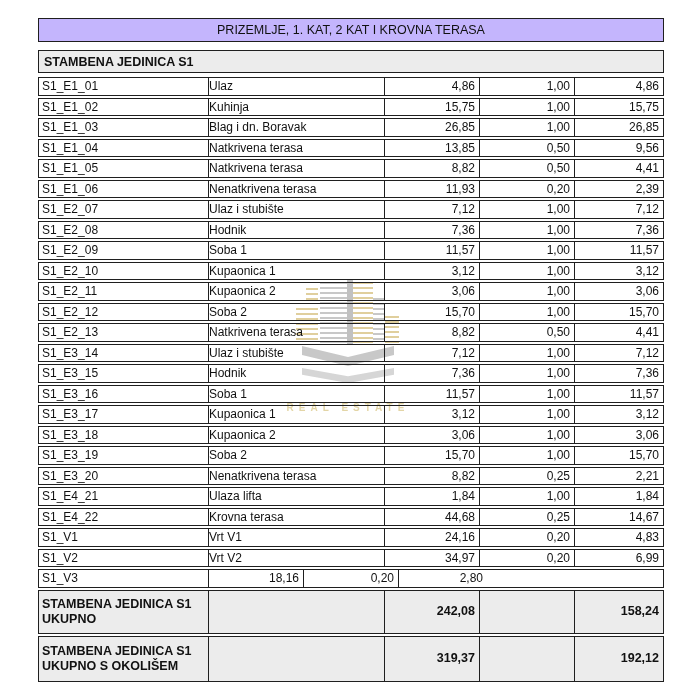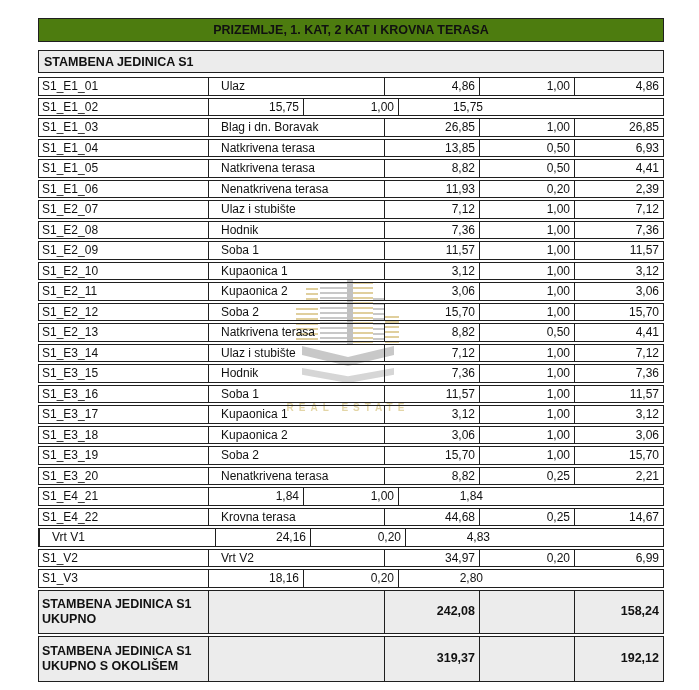--- a/index.html
+++ b/index.html
@@ -31,36 +31,36 @@
   .wm-ch2{top:88px;height:15px;background:#b5b5b5;}
   .wm-text{
     position:absolute;left:-6px;top:122px;width:124px;text-align:center;
     font-size:10px;font-weight:bold;letter-spacing:5px;color:#cdb45e;white-space:nowrap;
   }
 
   
   .tbl{position:absolute;left:38px;top:18px;width:626px;z-index:1;}
   .box{border:1px solid #1f1f1f;box-sizing:border-box;}
   .title{
-    height:24px;background:#4d7c0f;margin-bottom:8px;
+    height:24px;background:#c4b5fd;margin-bottom:8px;
     display:flex;align-items:center;justify-content:center;
-    font-size:12.5px;font-weight:bold;
+    font-size:12.5px;font-weight:normal;
   }
   .subtitle{
     height:23px;background:#ececec;margin-bottom:4px;
     display:flex;align-items:center;padding-left:5px;
     font-size:12.5px;font-weight:bold;
   }
   .row{
     height:18.5px;margin-bottom:2px;display:flex;align-items:center;
     font-size:12px;background:transparent;
   }
   .c{box-sizing:border-box;height:100%;line-height:16px;overflow:hidden;white-space:nowrap;}
   .c1{width:169px;padding-left:3px;}
-  .c2{width:176px;padding-left:12px;border-left:1px solid #1f1f1f;}
+  .c2{width:176px;padding-left:0;border-left:1px solid #1f1f1f;}
   .c3{width:95px;border-left:1px solid #1f1f1f;}
   .c4{width:95px;border-left:1px solid #1f1f1f;}
   .c5{width:89px;border-left:1px solid #1f1f1f;}
   .num{text-align:right;padding-right:4px;}
   .total{
     display:flex;background:#ececec;margin-bottom:2px;
     font-size:12.5px;font-weight:bold;
   }
   .total .c{display:flex;flex-direction:column;justify-content:center;line-height:15px;}
   .total .num{align-items:flex-end;}
@@ -99,39 +99,40 @@
   <div class="row box">
     <div class="c c1">S1_E1_01</div>
     <div class="c c2">Ulaz</div>
     <div class="c c3 num">4,86</div>
     <div class="c c4 num">1,00</div>
     <div class="c c5 num">4,86</div>
   </div>
 
   <div class="row box">
     <div class="c c1">S1_E1_02</div>
+    <div class="c c2">Kuhinja</div>
     <div class="c c3 num">15,75</div>
     <div class="c c4 num">1,00</div>
     <div class="c c5 num">15,75</div>
   </div>
 
   <div class="row box">
     <div class="c c1">S1_E1_03</div>
     <div class="c c2">Blag i dn. Boravak</div>
     <div class="c c3 num">26,85</div>
     <div class="c c4 num">1,00</div>
     <div class="c c5 num">26,85</div>
   </div>
 
   <div class="row box">
     <div class="c c1">S1_E1_04</div>
     <div class="c c2">Natkrivena terasa</div>
     <div class="c c3 num">13,85</div>
     <div class="c c4 num">0,50</div>
-    <div class="c c5 num">6,93</div>
+    <div class="c c5 num">9,56</div>
   </div>
 
   <div class="row box">
     <div class="c c1">S1_E1_05</div>
     <div class="c c2">Natkrivena terasa</div>
     <div class="c c3 num">8,82</div>
     <div class="c c4 num">0,50</div>
     <div class="c c5 num">4,41</div>
   </div>
 
@@ -250,34 +251,36 @@
   <div class="row box">
     <div class="c c1">S1_E3_20</div>
     <div class="c c2">Nenatkrivena terasa</div>
     <div class="c c3 num">8,82</div>
     <div class="c c4 num">0,25</div>
     <div class="c c5 num">2,21</div>
   </div>
 
   <div class="row box">
     <div class="c c1">S1_E4_21</div>
+    <div class="c c2">Ulaza lifta</div>
     <div class="c c3 num">1,84</div>
     <div class="c c4 num">1,00</div>
     <div class="c c5 num">1,84</div>
   </div>
 
   <div class="row box">
     <div class="c c1">S1_E4_22</div>
     <div class="c c2">Krovna terasa</div>
     <div class="c c3 num">44,68</div>
     <div class="c c4 num">0,25</div>
     <div class="c c5 num">14,67</div>
   </div>
 
   <div class="row box">
+    <div class="c c1">S1_V1</div>
     <div class="c c2">Vrt V1</div>
     <div class="c c3 num">24,16</div>
     <div class="c c4 num">0,20</div>
     <div class="c c5 num">4,83</div>
   </div>
 
   <div class="row box">
     <div class="c c1">S1_V2</div>
     <div class="c c2">Vrt V2</div>
     <div class="c c3 num">34,97</div>

